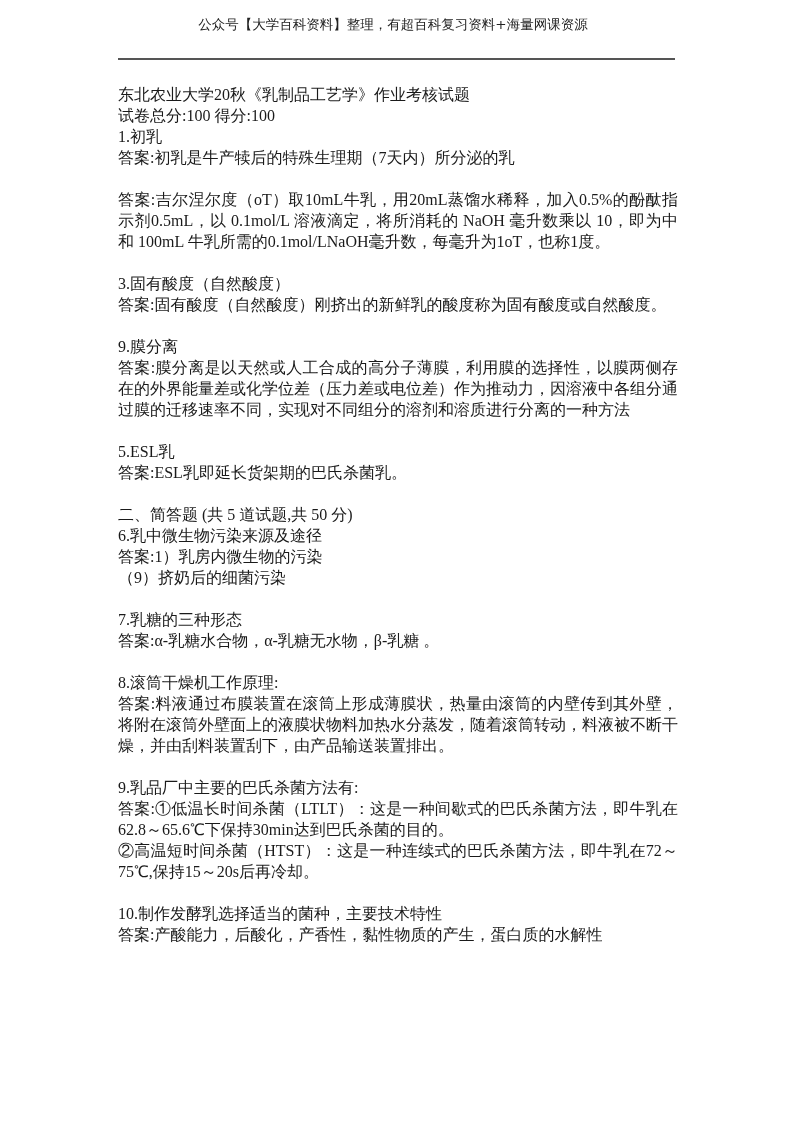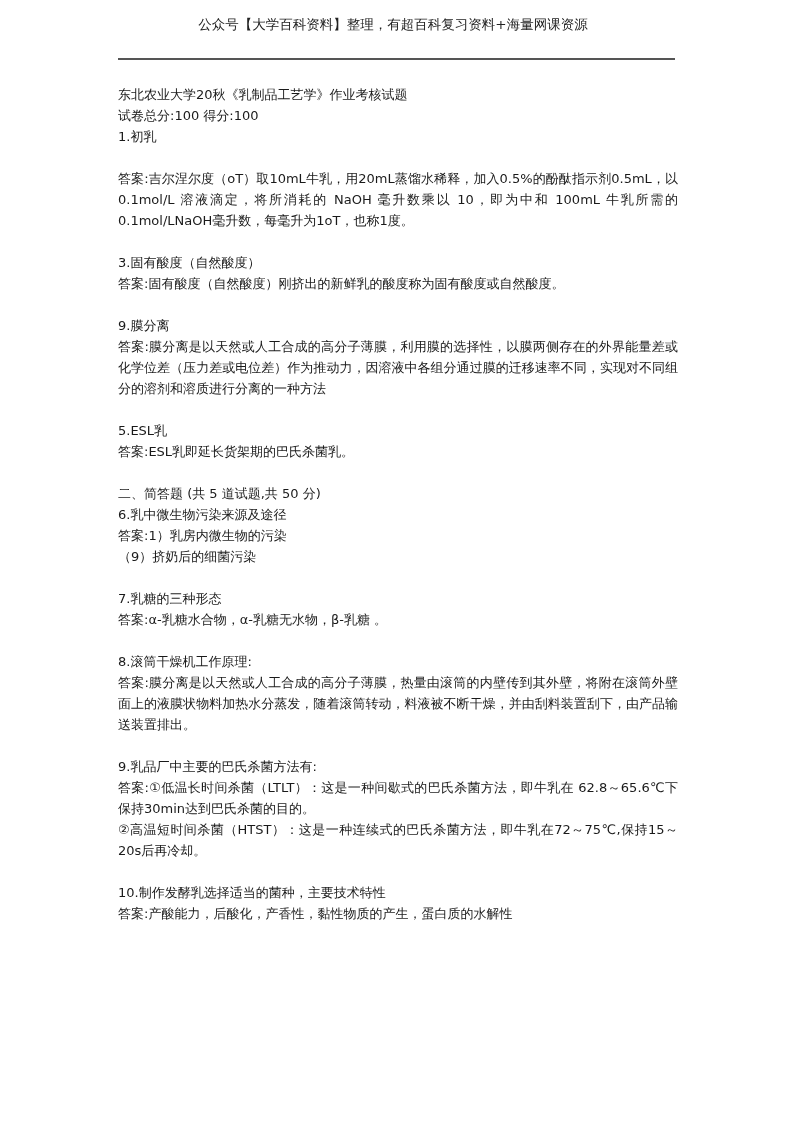--- a/index.html
+++ b/index.html
@@ -1,37 +1,38 @@
 <!DOCTYPE html>
 <html><head>
 <meta charset="utf-8">
 <style>
   html, body { margin: 0; padding: 0; background: #ffffff; }
   body { width: 793px; height: 1122px; position: relative; overflow: hidden;
          font-family: "DejaVu Sans", "Liberation Sans", sans-serif; color: #1a1a1a; }
   .header { position: absolute; top: 16px; left: 0; width: 786px; text-align: center;
             font-family: "DejaVu Serif", "Liberation Serif", serif; font-size: 13.5px; color: #222; }
   .rule { position: absolute; top: 58px; left: 118px; width: 557px; height: 2px; background: #555; }
-  .content { position: absolute; top: 84px; left: 118px; width: 560px; font-size: 13px; line-height: 21px; }
+  .content { position: absolute; top: 84px; left: 118px; width: 560px; font-size: 16px; line-height: 21px; font-family: Liberation Serif, serif; }
   .line { white-space: nowrap; display: block; min-height: 21px; }
   .wrap { white-space: normal; text-align: justify; }
   .gap { height: 21px; }
 </style>
 </head>
 <body>
 
 <div class="header">公众号【大学百科资料】整理，有超百科复习资料+海量网课资源</div>
 <div class="rule"></div>
 
 <div class="content">
   <span class="line">东北农业大学20秋《乳制品工艺学》作业考核试题</span>
   <span class="line">试卷总分:100    得分:100</span>
 
 
   <span class="line">1.初乳</span>
+  <span class="line wrap">答案:初乳是牛产犊后的特殊生理期（7天内）所分泌的乳</span>
   <div class="gap"></div>
 
   <span class="line wrap">答案:吉尔涅尔度（oT）取10mL牛乳，用20mL蒸馏水稀释，加入0.5%的酚酞指示剂0.5mL，以 0.1mol/L 溶液滴定，将所消耗的 NaOH 毫升数乘以 10，即为中和 100mL 牛乳所需的0.1mol/LNaOH毫升数，每毫升为1oT，也称1度。</span>
   <div class="gap"></div>
 
   <span class="line">3.固有酸度（自然酸度）</span>
   <span class="line wrap">答案:固有酸度（自然酸度）刚挤出的新鲜乳的酸度称为固有酸度或自然酸度。</span>
   <div class="gap"></div>
 
   <span class="line">9.膜分离</span>
@@ -47,21 +48,21 @@
   <span class="line">6.乳中微生物污染来源及途径</span>
   <span class="line">答案:1）乳房内微生物的污染</span>
   <span class="line">（9）挤奶后的细菌污染</span>
   <div class="gap"></div>
 
   <span class="line">7.乳糖的三种形态</span>
   <span class="line wrap">答案:α-乳糖水合物，α-乳糖无水物，β-乳糖 。</span>
   <div class="gap"></div>
 
   <span class="line">8.滚筒干燥机工作原理:</span>
-  <span class="line wrap">答案:膜分离是以天然或人工合成的高分子薄膜，热量由滚筒的内壁传到其外壁，将附在滚筒外壁面上的液膜状物料加热水分蒸发，随着滚筒转动，料液被不断干燥，并由刮料装置刮下，由产品输送装置排出。</span>
+  <span class="line wrap">答案:料液通过布膜装置在滚筒上形成薄膜状，热量由滚筒的内壁传到其外壁，将附在滚筒外壁面上的液膜状物料加热水分蒸发，随着滚筒转动，料液被不断干燥，并由刮料装置刮下，由产品输送装置排出。</span>
   <div class="gap"></div>
 
   <span class="line">9.乳品厂中主要的巴氏杀菌方法有:</span>
   <span class="line wrap">答案:①低温长时间杀菌（LTLT）：这是一种间歇式的巴氏杀菌方法，即牛乳在 62.8～65.6℃下保持30min达到巴氏杀菌的目的。</span>
   <span class="line wrap">②高温短时间杀菌（HTST）：这是一种连续式的巴氏杀菌方法，即牛乳在72～75℃,保持15～20s后再冷却。</span>
   <div class="gap"></div>
 
   <span class="line">10.制作发酵乳选择适当的菌种，主要技术特性</span>
   <span class="line wrap">答案:产酸能力，后酸化，产香性，黏性物质的产生，蛋白质的水解性</span>
 </div>

